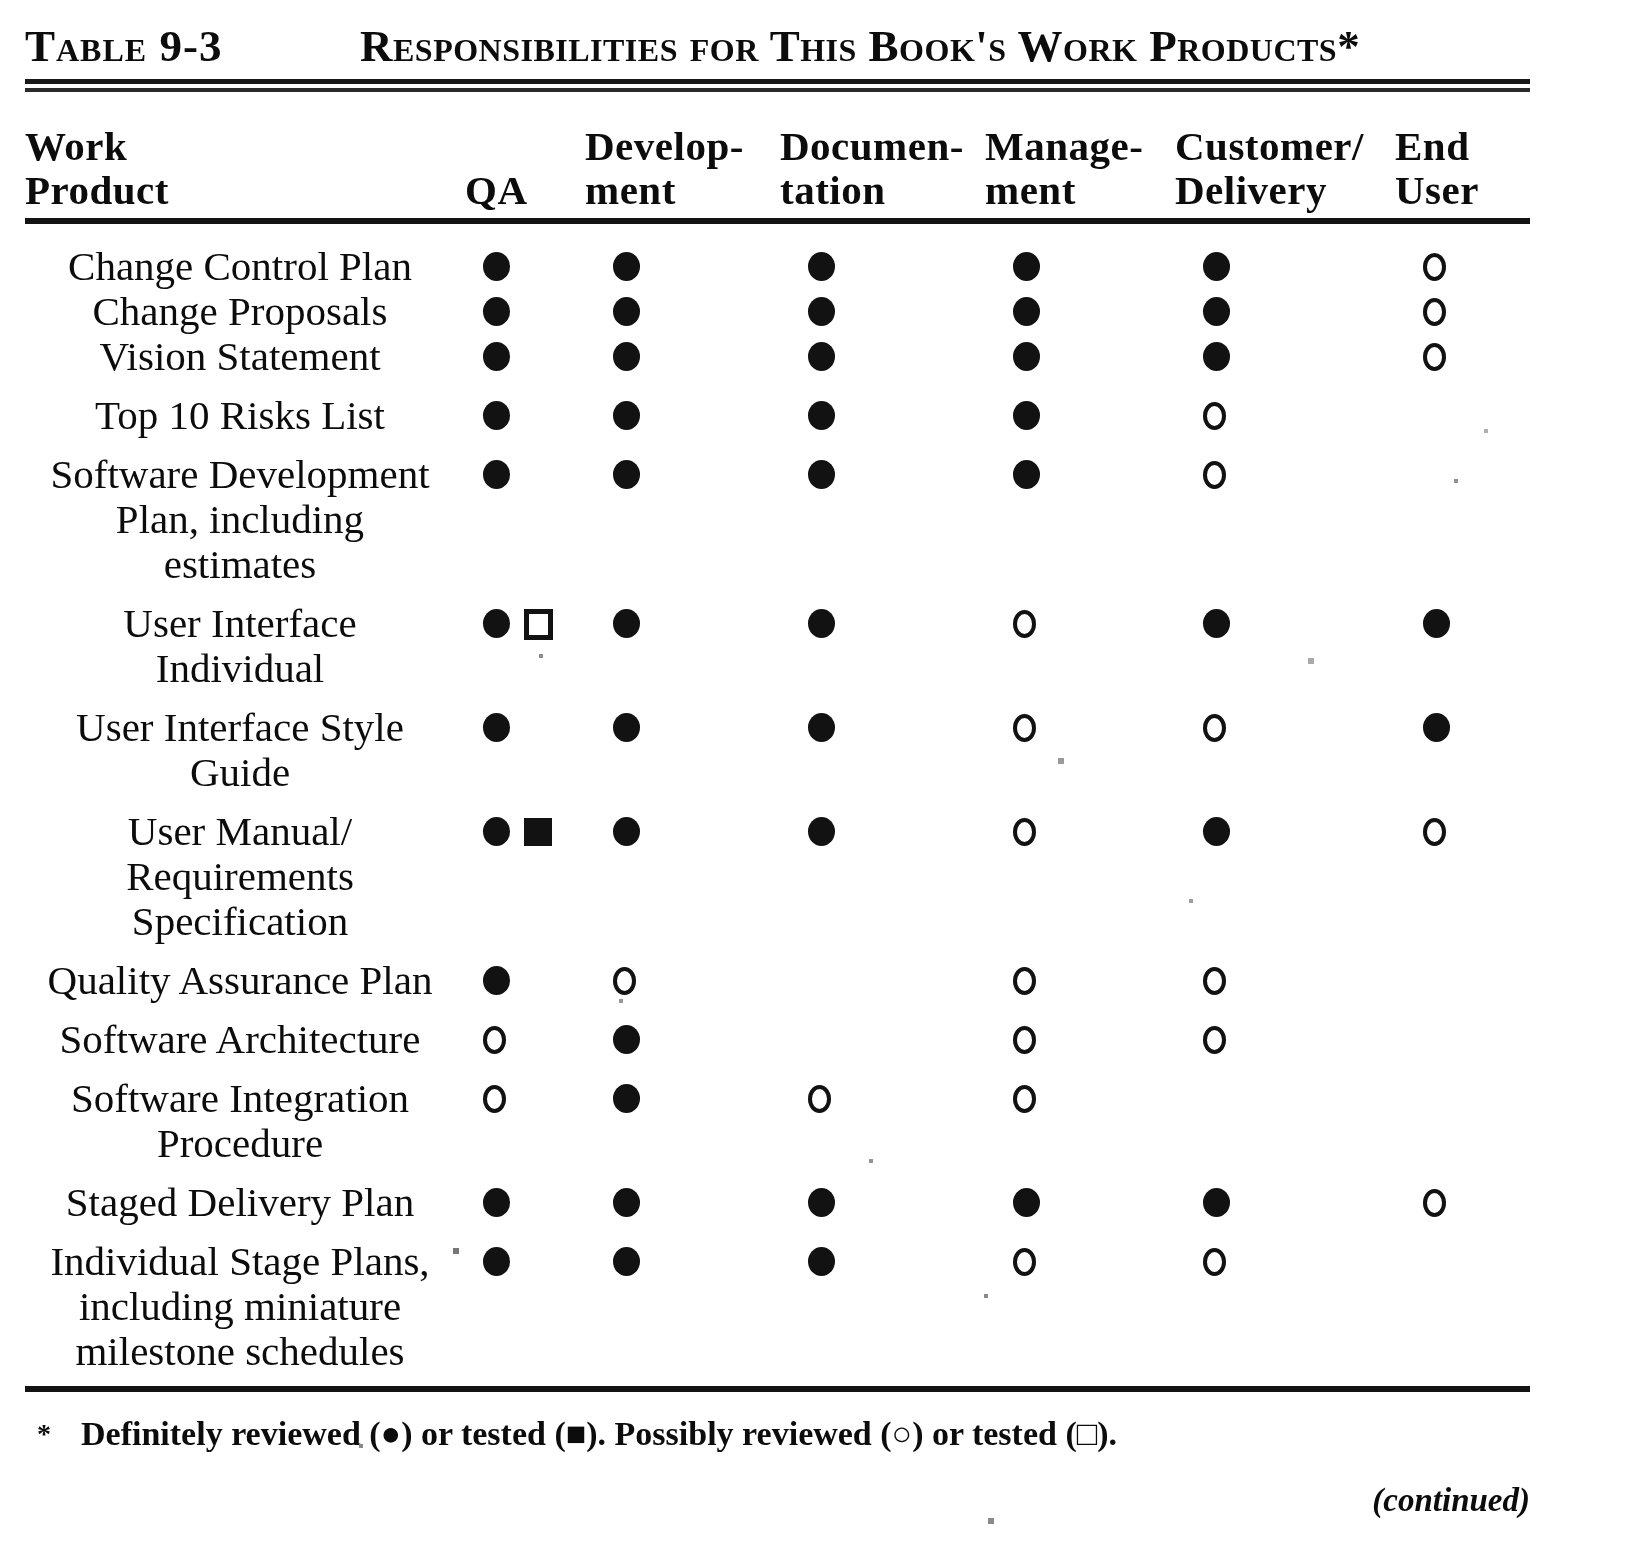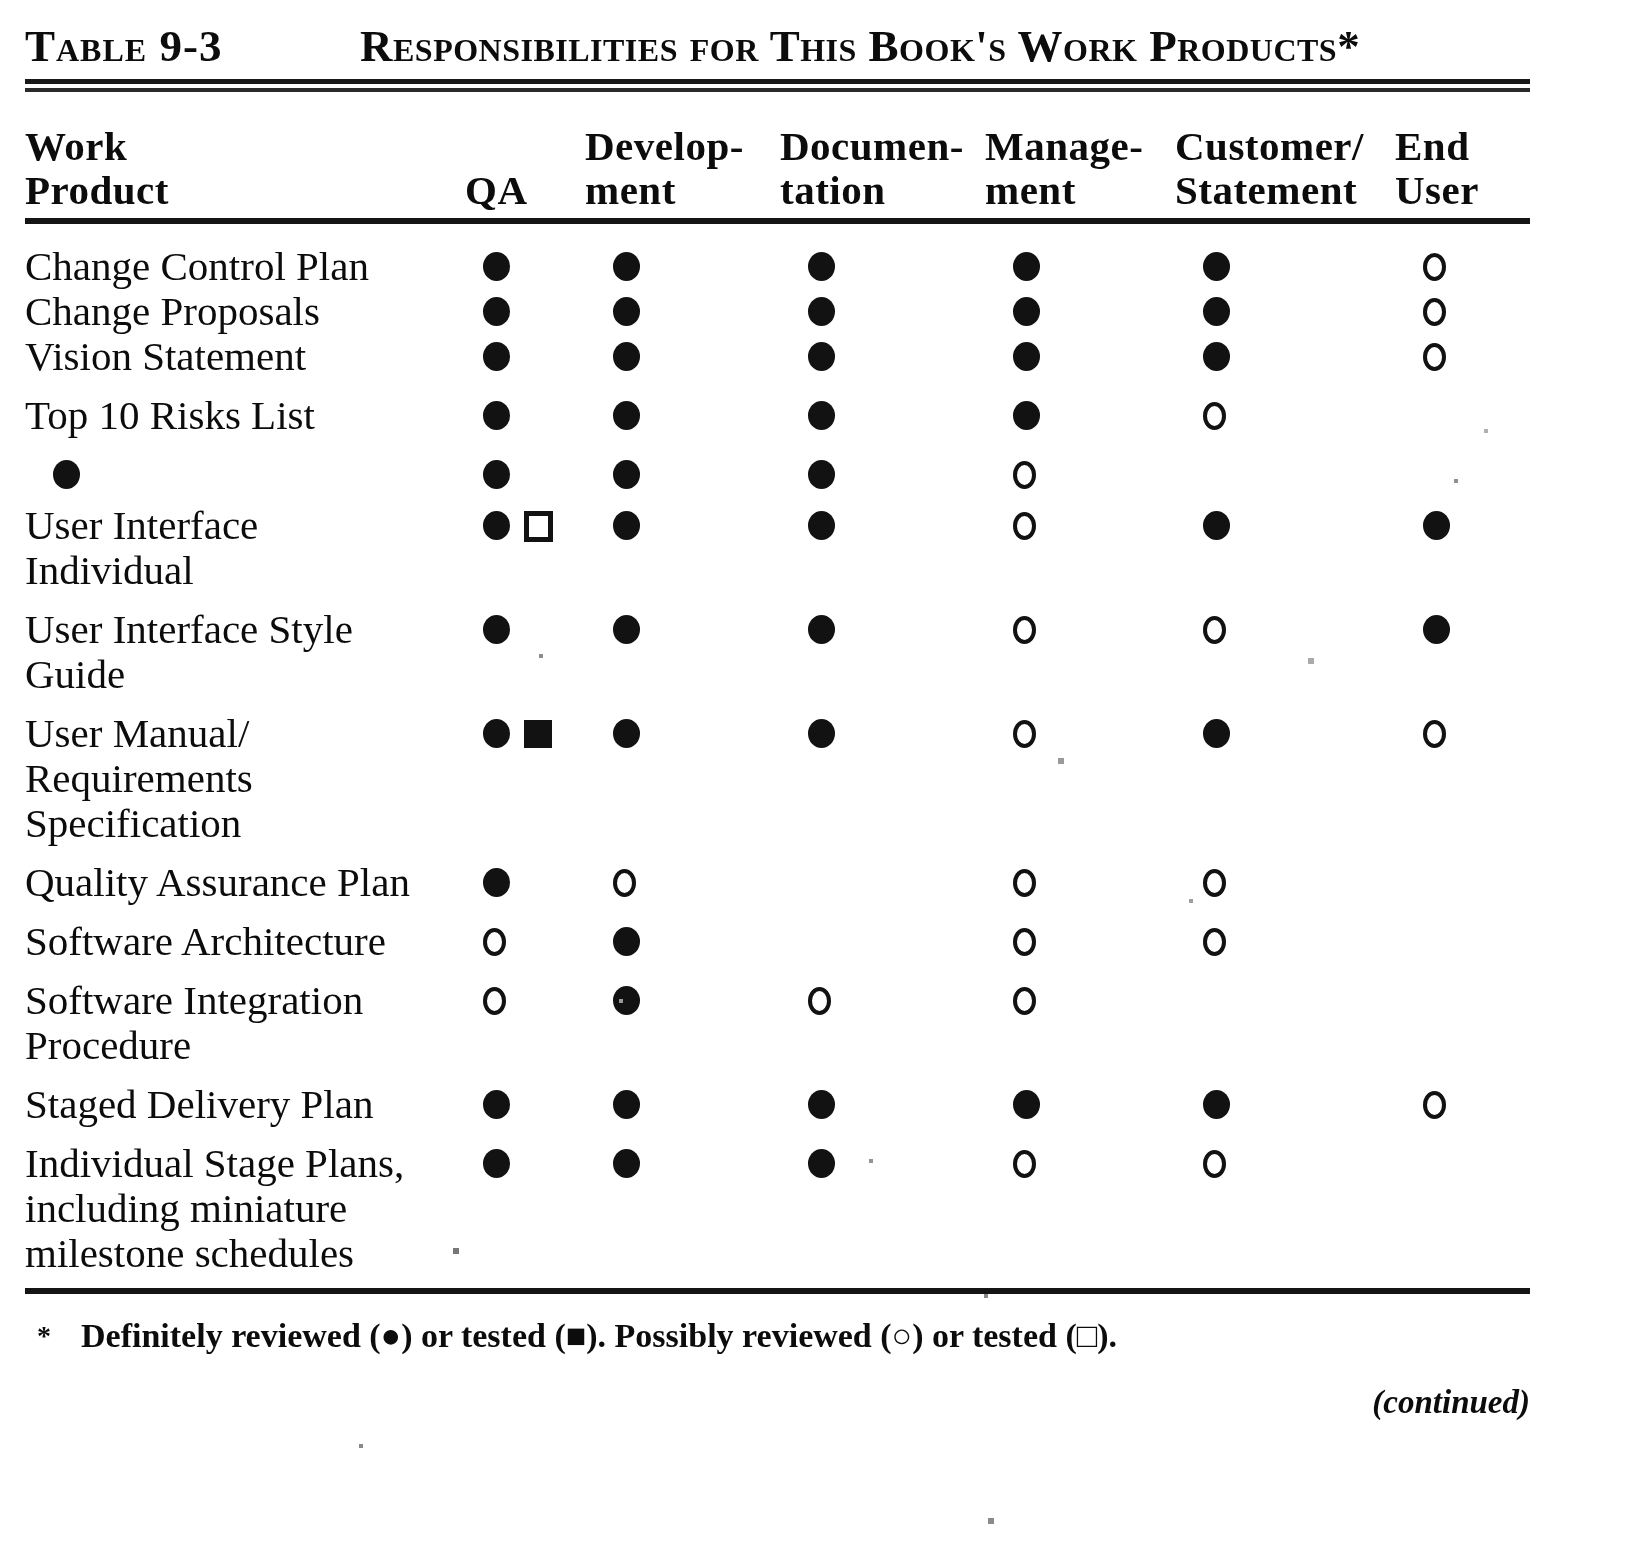--- a/index.html
+++ b/index.html
@@ -29,21 +29,21 @@
   .grid-row { display:grid; grid-template-columns:430px 130px 195px 205px 190px 220px 135px; }
 
   .thead { padding:12px 0 6px 0; }
   .th {
     display:flex; flex-direction:column; justify-content:flex-end;
     font-weight:bold; font-size:41px; line-height:44px; letter-spacing:0.5px;margin-top:20px;
   }
   .th.qa-col { padding-left:10px; }
 
   .tbody { padding-top:20px; }
-  .row { margin-top:0; }
+  .row { margin-top:0;text-align:center; }
   .row.gap { margin-top:14px; }
   .wp { font-size:41px; line-height:45px; }
 
   .markcell {
     display:flex; align-items:flex-start; column-gap:14px;
     padding-left:28px; padding-top:8px;
   }
   .mk { display:inline-block; box-sizing:border-box; flex:0 0 auto; }
   .mk.filled-circle { width:27px; height:29px; border-radius:50%; background:#121212; }
   .mk.open-circle   { width:23px; height:28px; border-radius:50%; border:4px solid #121212; margin-top:1px; background:transparent; }
@@ -92,21 +92,21 @@
         <div class="th">
           <div>Documen-</div>
           <div>tation</div>
         </div>
         <div class="th">
           <div>Manage-</div>
           <div>ment</div>
         </div>
         <div class="th">
           <div>Customer/</div>
-          <div>Statement</div>
+          <div>Delivery</div>
         </div>
         <div class="th">
           <div>End</div>
           <div>User</div>
         </div>
       </div>
     <div class="rule-header"></div>
 
     <div class="tbody" id="table-body">
         <div class="row grid-row">
@@ -193,20 +193,25 @@
           </div>
           <div class="markcell">
             <span class="mk filled-circle"></span>
           </div>
           <div class="markcell">
             <span class="mk open-circle"></span>
           </div>
           <div class="markcell"></div>
         </div>
         <div class="row grid-row gap">
+          <div class="wp">
+            <div>Software Development</div>
+            <div>Plan, including</div>
+            <div>estimates</div>
+          </div>
           <div class="markcell">
             <span class="mk filled-circle"></span>
           </div>
           <div class="markcell">
             <span class="mk filled-circle"></span>
           </div>
           <div class="markcell">
             <span class="mk filled-circle"></span>
           </div>
           <div class="markcell">

